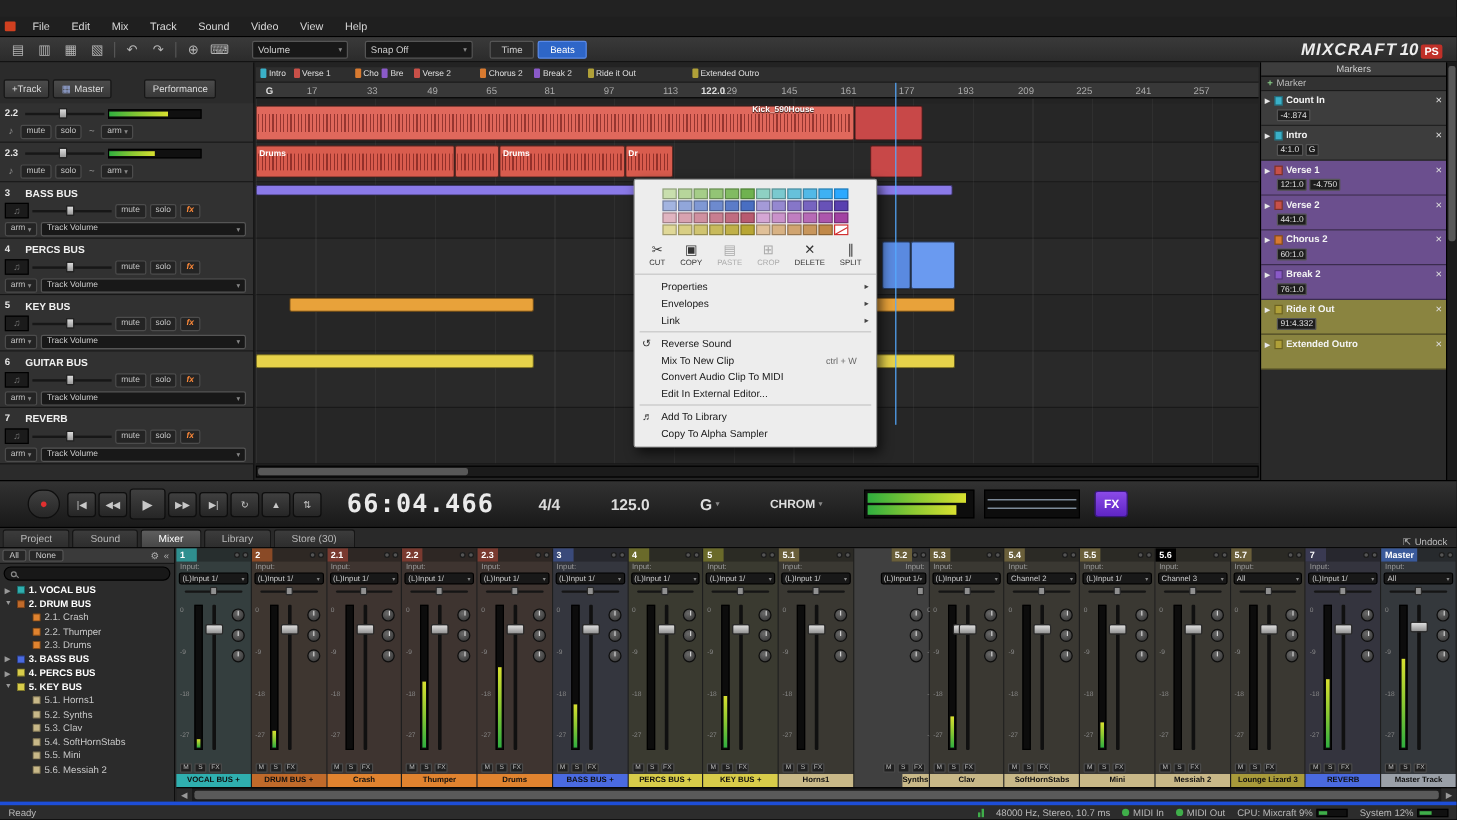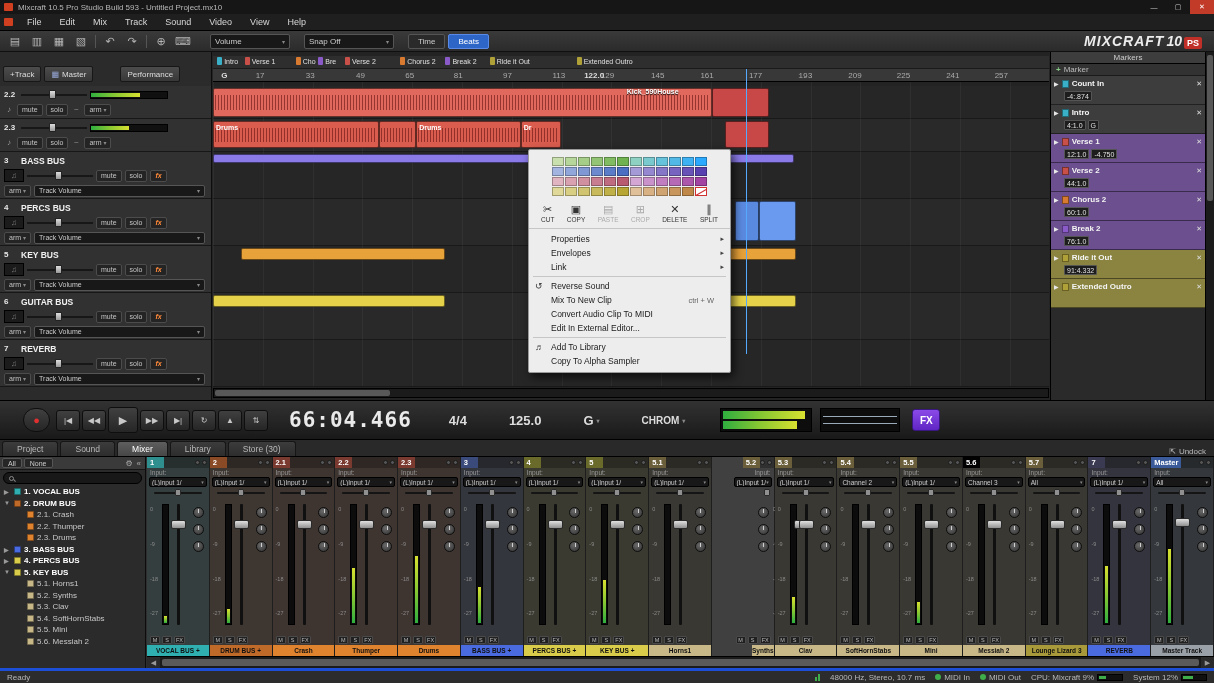--- a/index.html
+++ b/index.html
@@ -192,29 +192,20 @@
   .mini-meter { width:26px; height:7px; background:#101010; border:1px solid #000; position:relative; }
   .mini-meter i { position:absolute; left:1px; top:1px; bottom:1px; background:#3fae4a; }
   .vbars { display:flex; gap:1px; align-items:flex-end; height:8px; }
   .vbars i { width:2px; background:#3fae4a; display:block; }
 </style>
 </head>
 <body>
 
 <div id="app">
 
-  <div class="titlebar">
-    <span class="app-icon"></span>
-    <span class="tb-title">Mixcraft 10.5 Pro Studio Build 593 - Untitled Project.mx10</span>
-    <div class="win-btns">
-      <div class="win-btn">—</div>
-      <div class="win-btn">▢</div>
-      <div class="win-btn close">✕</div>
-    </div>
-  </div>
 
   <div class="menubar">
     <span class="app-icon"></span>
     <div id="menuItems" style="display:flex; height:100%;">
         <div class="menu-item">File</div>
         <div class="menu-item">Edit</div>
         <div class="menu-item">Mix</div>
         <div class="menu-item">Track</div>
         <div class="menu-item">Sound</div>
         <div class="menu-item">Video</div>
@@ -493,21 +484,21 @@
           <span class="bar-num" style="left: 11.1%;">33</span>
           <span class="bar-num" style="left: 17.1%;">49</span>
           <span class="bar-num" style="left: 23%;">65</span>
           <span class="bar-num" style="left: 28.8%;">81</span>
           <span class="bar-num" style="left: 34.7%;">97</span>
           <span class="bar-num" style="left: 40.6%;">113</span>
           <span class="bar-num" style="left: 46.4%;">129</span>
           <span class="bar-num" style="left: 52.4%;">145</span>
           <span class="bar-num" style="left: 58.3%;">161</span>
           <span class="bar-num" style="left: 64.1%;">177</span>
-          <span class="bar-num" style="left: 70%; font-family: Liberation Mono, monospace;">193</span>
+          <span class="bar-num" style="left: 70%;">193</span>
           <span class="bar-num" style="left: 76%;">209</span>
           <span class="bar-num" style="left: 81.8%;">225</span>
           <span class="bar-num" style="left: 87.7%;">241</span>
           <span class="bar-num" style="left: 93.5%;">257</span>
           <span class="sub-label" style="left: 1%;">G</span>
           <span class="sub-label" style="left: 44.4%;">122.0</span>
         </div>
       <div id="lanes">
           <div class="lane" style="top: 36px; height: 30px;">
             <div class="clip wave" style="left: 0%; width: 59.7%; background: rgb(224, 104, 92);"></div>

